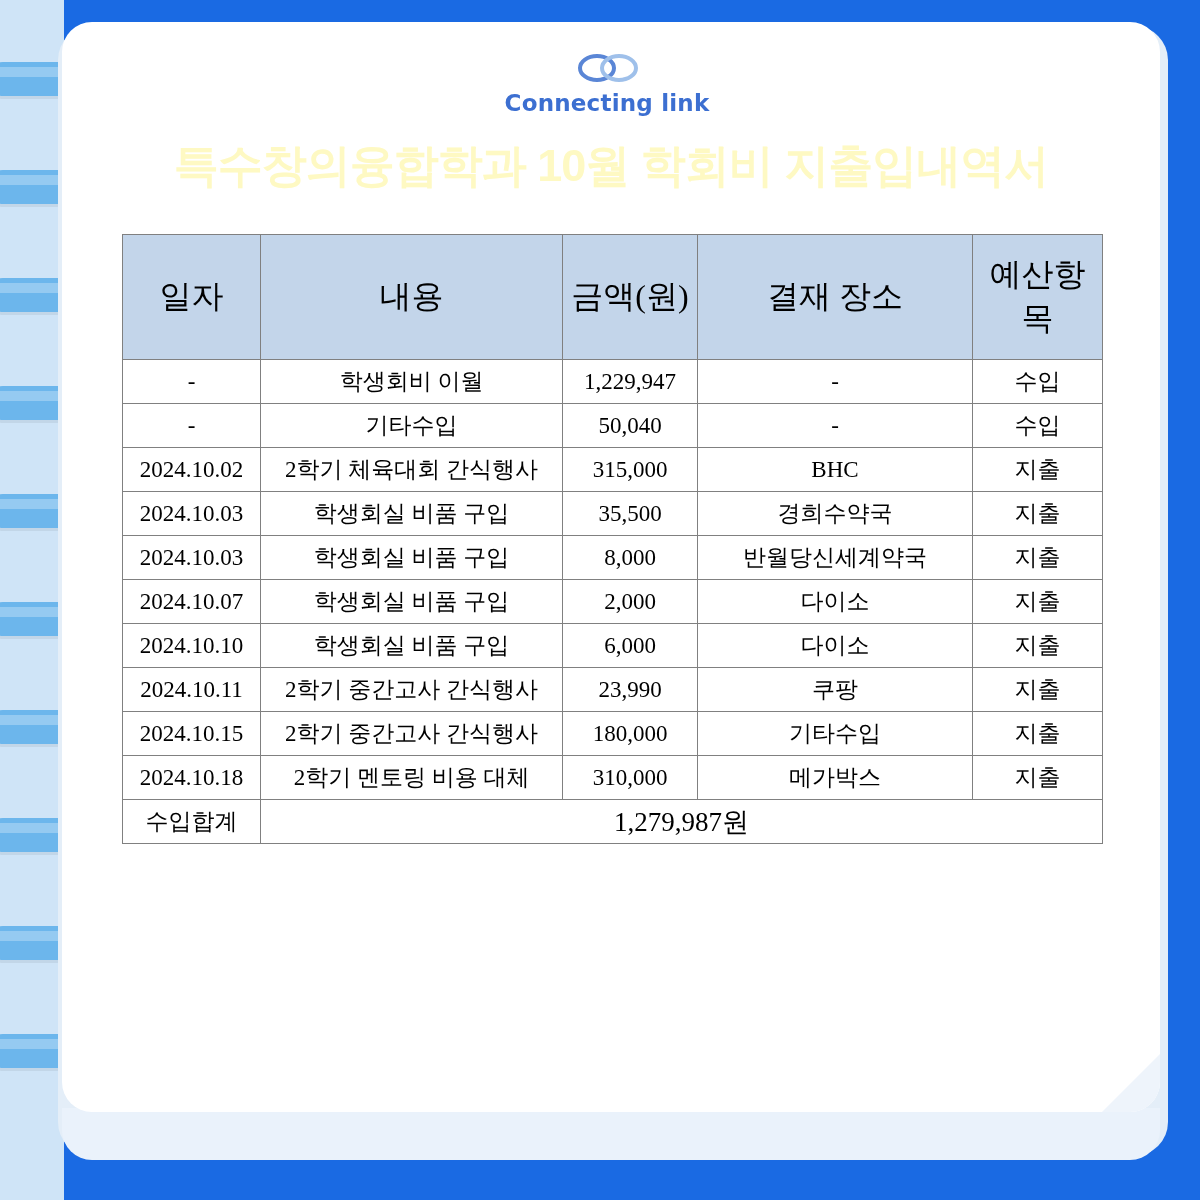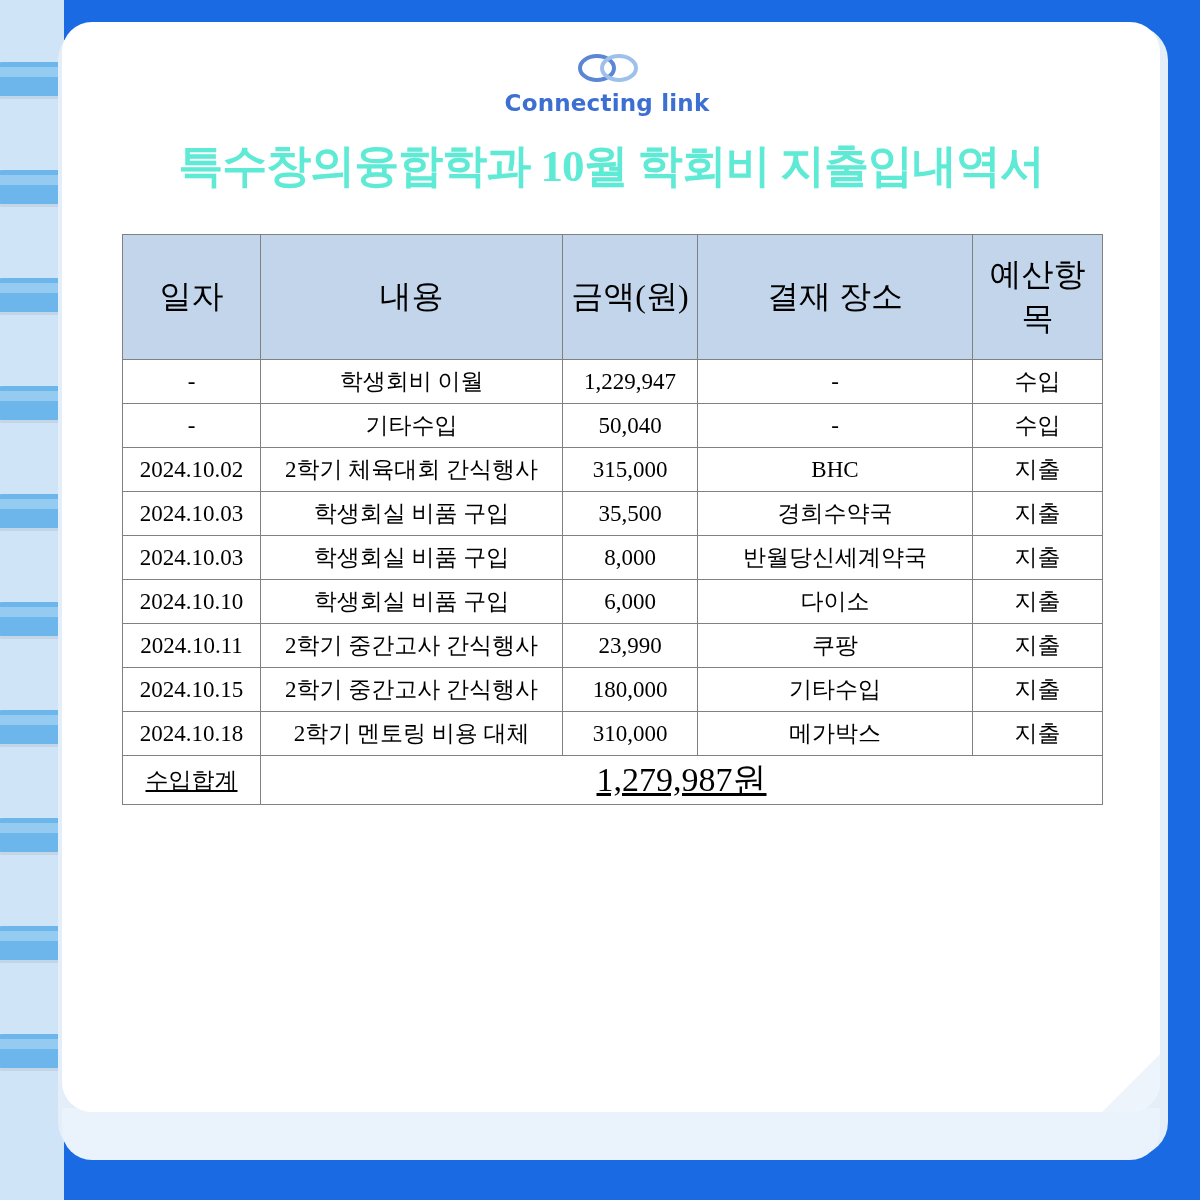--- a/index.html
+++ b/index.html
@@ -117,24 +117,24 @@
     letter-spacing: 0.2px;
   }
 
   
   .doc-title {
     position: absolute;
     left: 62px;
     top: 136px;
     width: 1098px;
     text-align: center;
-    font-family: Liberation Serif, serif;
+    font-family: Liberation Sans, sans-serif;
     font-size: 45px;
     font-weight: bold;
-    color: #5eead4;
+    color: #fef9c3;
     letter-spacing: -1px;
   }
 
   
   .table-wrap {
     position: absolute;
     left: 122px;
     top: 234px;
     width: 980px;
   }
@@ -164,27 +164,26 @@
   }
   col.c-date { width: 138px; }
   col.c-desc { width: 302px; }
   col.c-amt  { width: 135px; }
   col.c-place{ width: 275px; }
   col.c-cat  { width: 130px; }
 
   tr.summary td {
     height: 92px;
     font-size: 24px;
-    text-decoration: underline;
   }
   tr.summary td.label {
     width: 138px;
   }
   tr.summary td.value {
-    font-size: 34px;
+    font-size: 27px;
   }
 </style>
 </head>
 <body>
 
 <div class="bg-blue"></div>
 <div class="bg-light-panel"></div>
 
 <div class="notebook-rings">
   <div class="ring" style="top:62px"></div>
@@ -264,20 +263,27 @@
         <td>지출</td>
       </tr>
       <tr>
         <td>2024.10.03</td>
         <td>학생회실 비품 구입</td>
         <td>8,000</td>
         <td>반월당신세계약국</td>
         <td>지출</td>
       </tr>
       <tr>
+        <td>2024.10.07</td>
+        <td>학생회실 비품 구입</td>
+        <td>2,000</td>
+        <td>다이소</td>
+        <td>지출</td>
+      </tr>
+      <tr>
         <td>2024.10.10</td>
         <td>학생회실 비품 구입</td>
         <td>6,000</td>
         <td>다이소</td>
         <td>지출</td>
       </tr>
       <tr>
         <td>2024.10.11</td>
         <td>2학기 중간고사 간식행사</td>
         <td>23,990</td>

